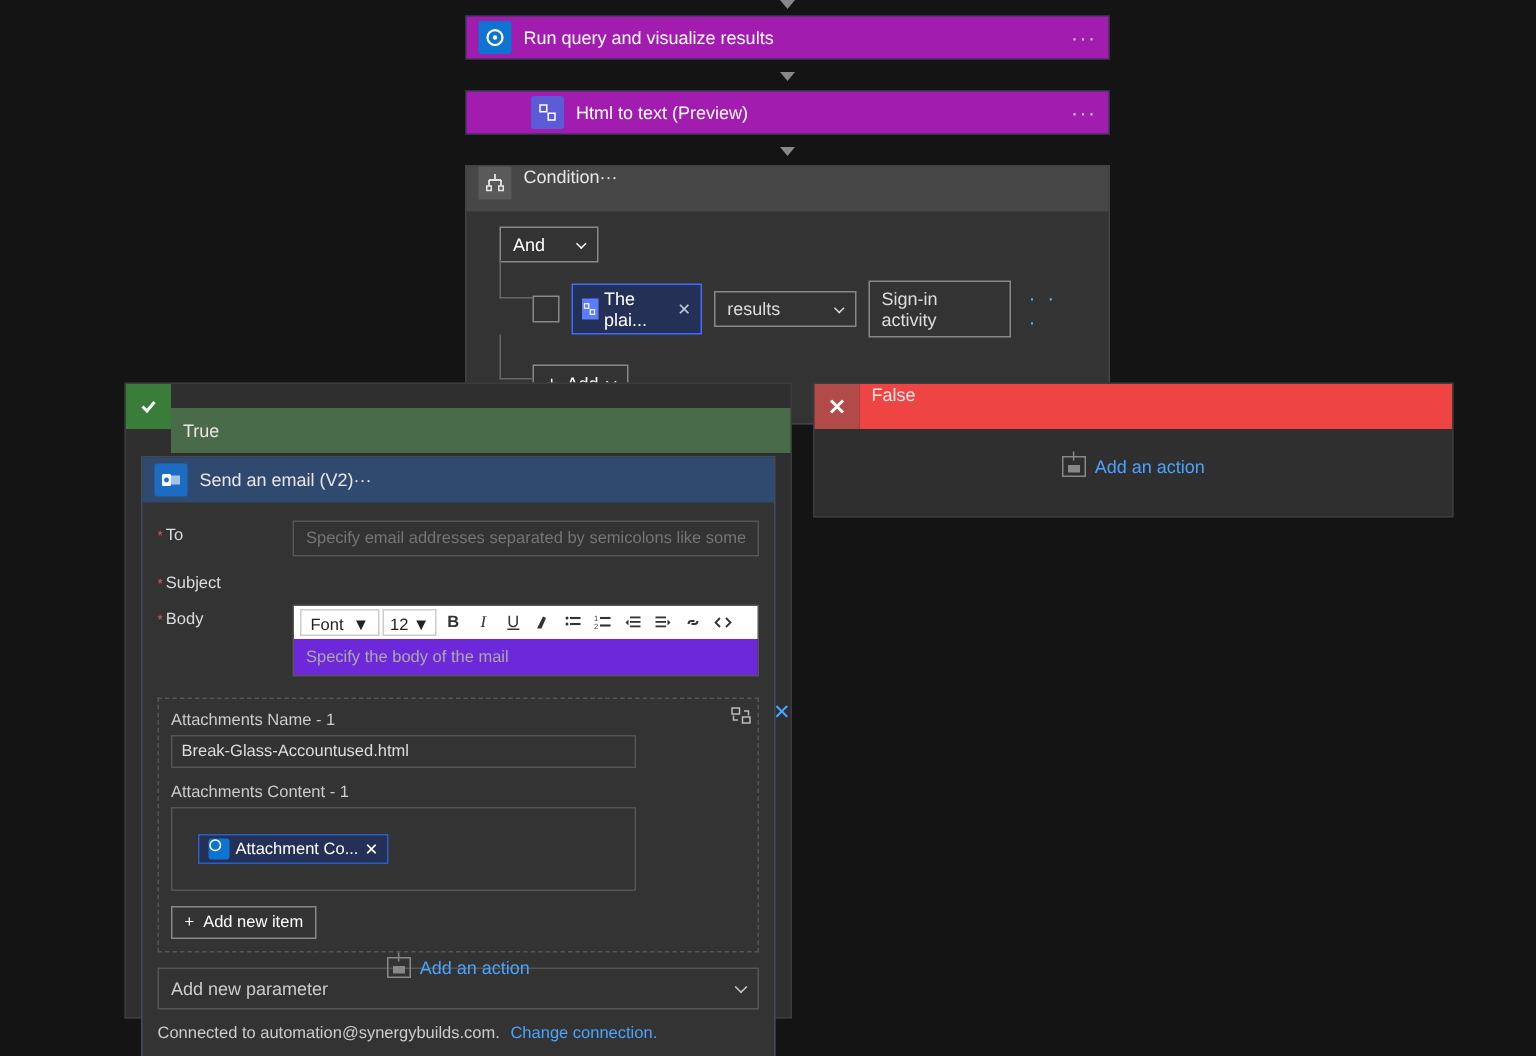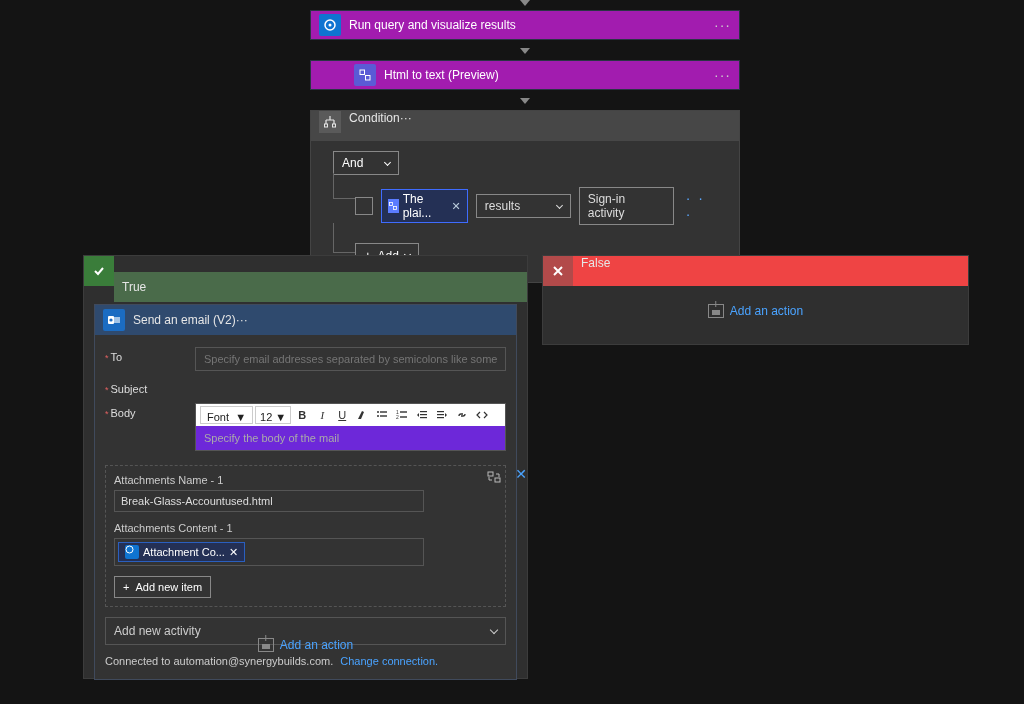--- a/index.html
+++ b/index.html
@@ -261,40 +261,40 @@
         <span class="attach-switch-icon">
           <svg width="14" height="14" viewBox="0 0 14 14">
               <rect x="1" y="2" width="5" height="4" fill="none" stroke="#bbb"></rect>
               <rect x="8" y="8" width="5" height="4" fill="none" stroke="#bbb"></rect>
               <path d="M9 4 L12 4 L12 7 M5 10 L2 10 L2 7" stroke="#bbb" fill="none"></path>
             </svg>
         </span>
         <div class="attach-label">Attachments Name - 1</div>
         <input class="attach-input" value="Break-Glass-Accountused.html" style="">
         <div class="attach-label" style="margin-top:10px;">Attachments Content - 1</div>
-        <div class="attach-input" style="display:flex; align-items:center; padding:3px;">
+        <div class="attach-input" style="display:flex; align-items:center; padding:17px;">
           <div class="token-outlook">
             <span class="tk-icon">
               <svg width="9" height="9" viewBox="0 0 9 9">
                   <circle cx="4.5" cy="4.5" r="3.5" fill="none" stroke="#fff" stroke-width="1"></circle>
                 </svg>
             </span>
             <span>Attachment Co...</span>
             <span class="tk-x">✕</span>
           </div>
         </div>
         <div class="btn-small">
           <span class="plus">+</span>
           <span>Add new item</span>
         </div>
       </div>
 
       <div class="param-row">
         <div class="param-sel">
-          <span>Add new activity</span>
+          <span>Add new parameter</span>
           <span class="chev"></span>
         </div>
       </div>
 
       <div class="conn-row">
         <span>Connected to automation@synergybuilds.com.</span>
         <a>Change connection.</a>
       </div>
     </div>
   </div>

